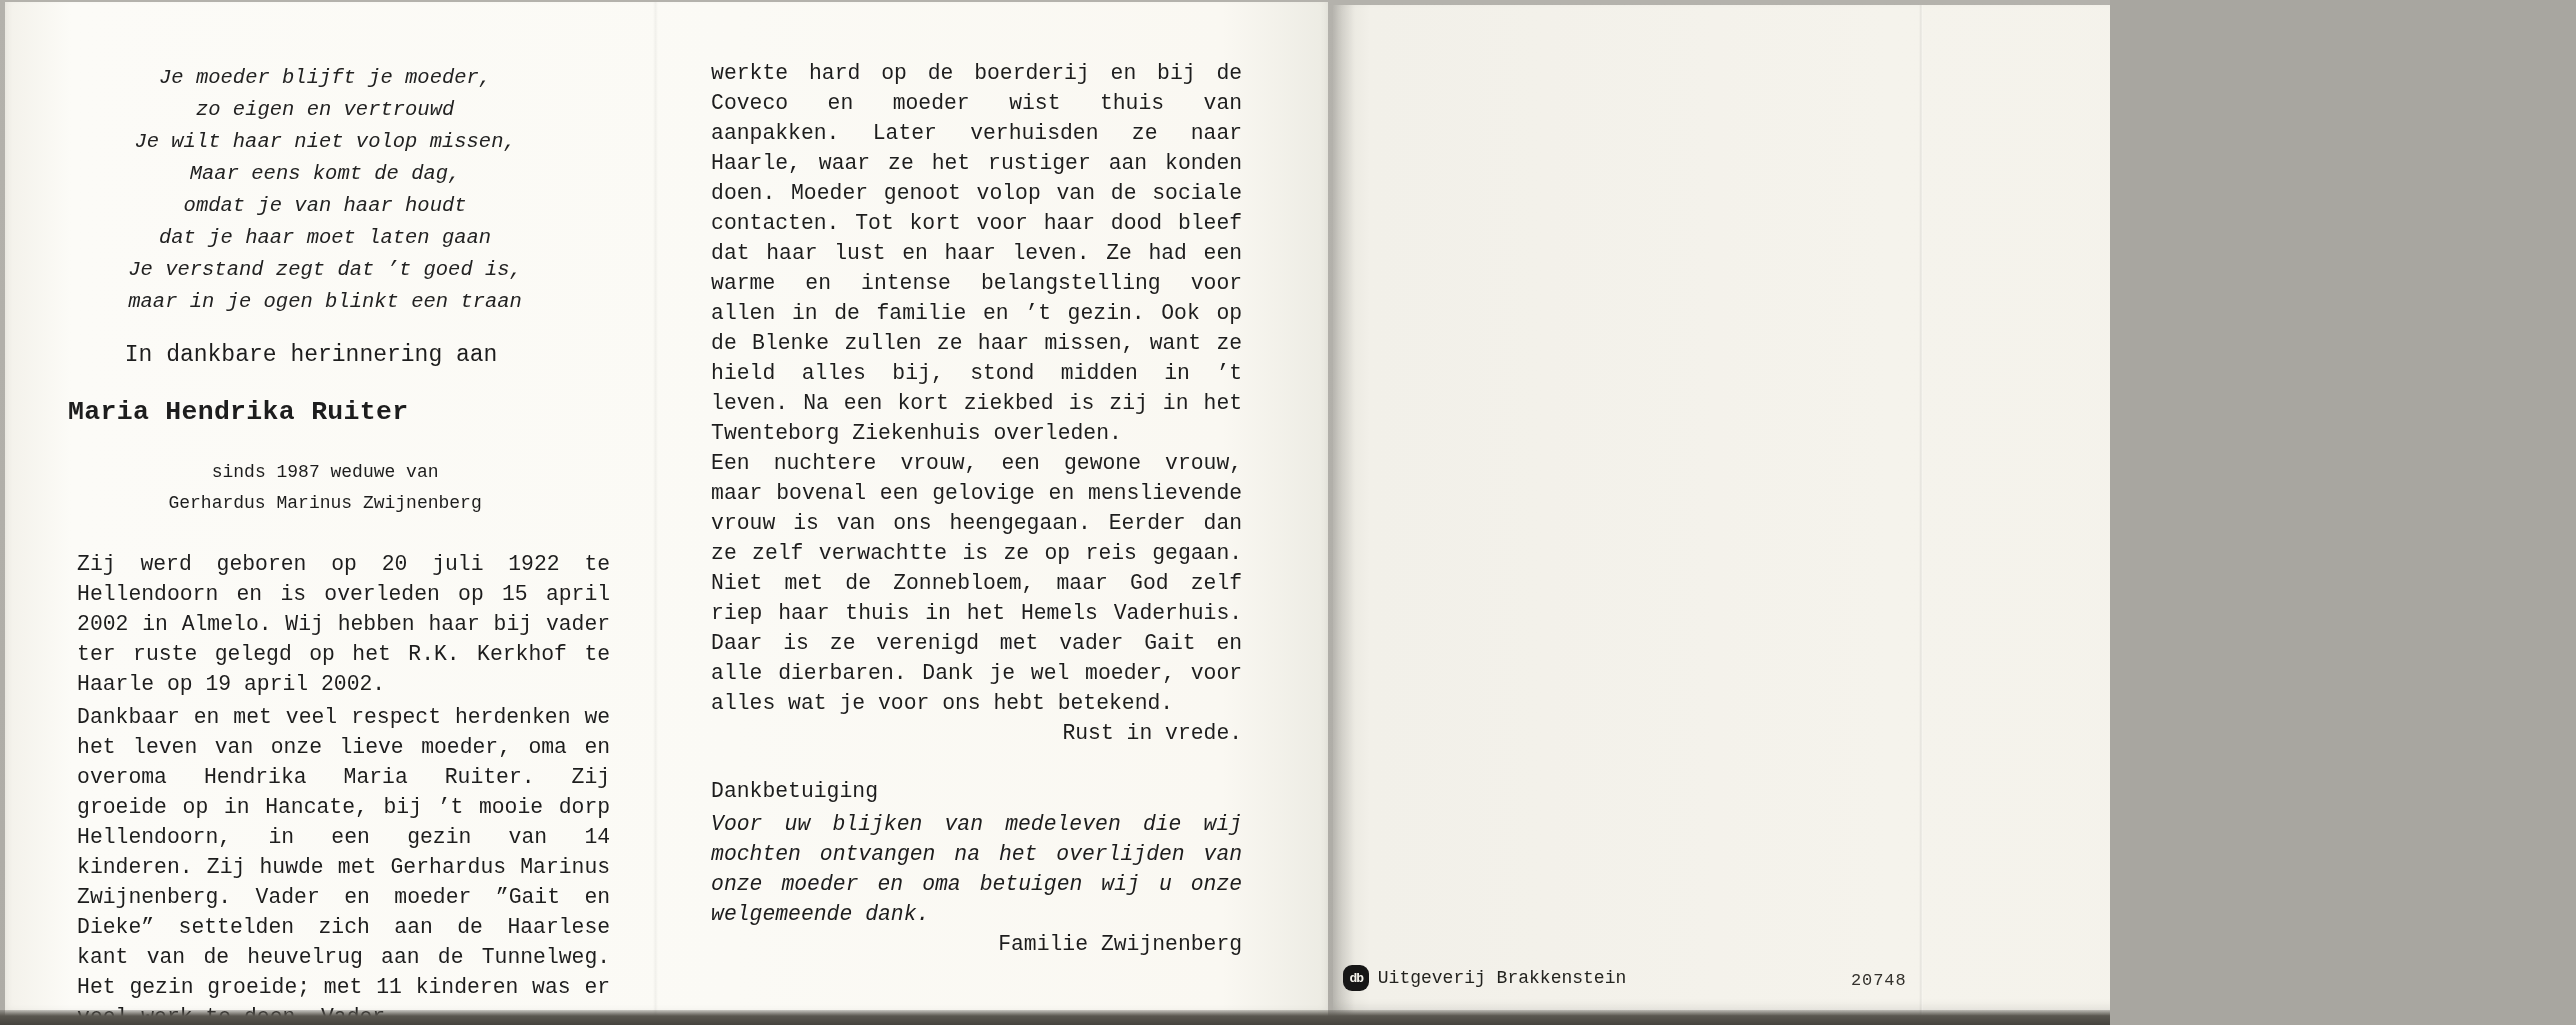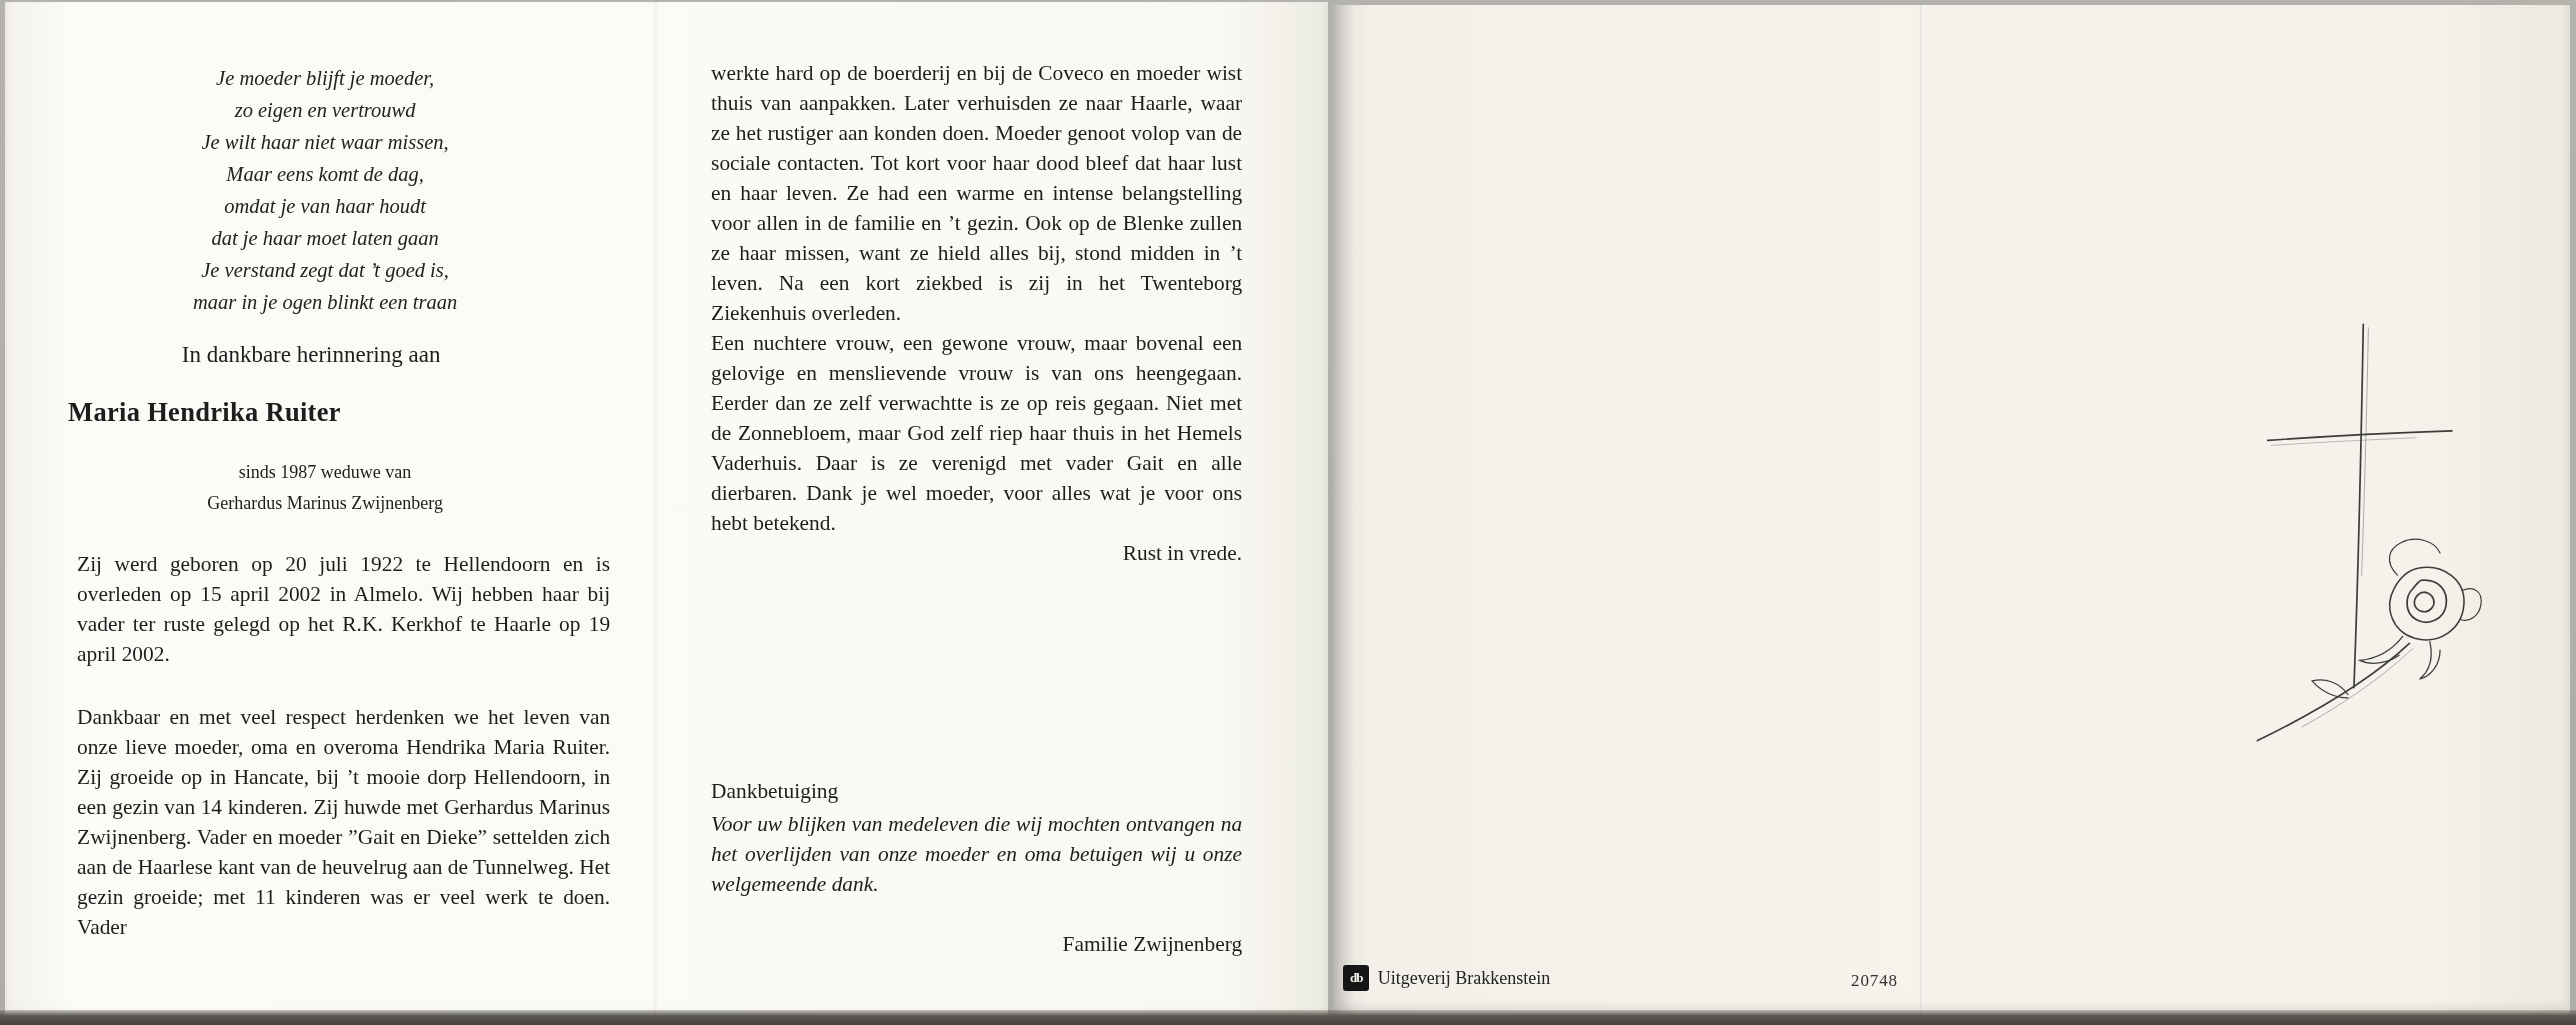--- a/index.html
+++ b/index.html
@@ -2,25 +2,25 @@
 <html style="font-size:13.7px"><head>
 <meta charset="utf-8">
 <style>
   html, body {
     margin: 0;
     padding: 0;
     background: #a8a6a0;
   }
   .page {
     position: relative;
-    width: 2576px;
+    width: 2110px;
     height: 1025px;
     background: linear-gradient(180deg, #b4b2ac 0%, #aeaca6 100%);
     overflow: hidden;
-    font-family: Liberation Serif, serif;
+    font-family: Liberation Mono, monospace;
     color: #1d1d1d;
   }
   
   .card-left {
     position: absolute;
     left: 5.1px; top: 1.7px;
     width: 1323px; height: 1015px;
     background: linear-gradient(90deg, #f3f1ea 0%, #fcfbf7 5%, #fbfaf5 55%, #faf8f2 92%, #ecebe3 100%);
     box-shadow: inset 0 -5.1px 8.5px rgba(0,0,0,0.08);
   }
@@ -141,21 +141,21 @@
   .publisher-row {
     position: absolute;
     left: 10.3px; top: 960px;
     display: flex;
     align-items: center;
     gap: 8.5px;
   }
   .publisher-logo {
     width: 26px; height: 26px;
     background: #161616;
-    border-radius: 3px;
+    border-radius: 9px;
     color: #f5f3ec;
     font-size: 13px;
     font-weight: bold;
     display: flex;
     align-items: center;
     justify-content: center;
     letter-spacing: -0.9px;
   }
   .publisher-name { font-size: 18px; color: #23231f; }
   .publisher-number {
@@ -175,21 +175,21 @@
 </head>
 <body>
 
 <div class="page">
 
   <div class="card-left">
 
     <div class="poem">
       <div>Je moeder blijft je moeder,</div>
       <div>zo eigen en vertrouwd</div>
-      <div>Je wilt haar niet waar missen,</div>
+      <div>Je wilt haar niet volop missen,</div>
       <div>Maar eens komt de dag,</div>
       <div>omdat je van haar houdt</div>
       <div>dat je haar moet laten gaan</div>
       <div>Je verstand zegt dat ’t goed is,</div>
       <div>maar in je ogen blinkt een traan</div>
     </div>
 
     <div class="intro-line">In dankbare herinnering aan</div>
 
     <h1 class="deceased-name">Maria Hendrika Ruiter</h1>

